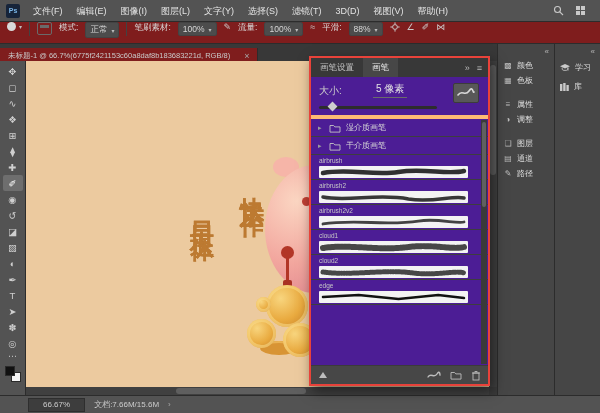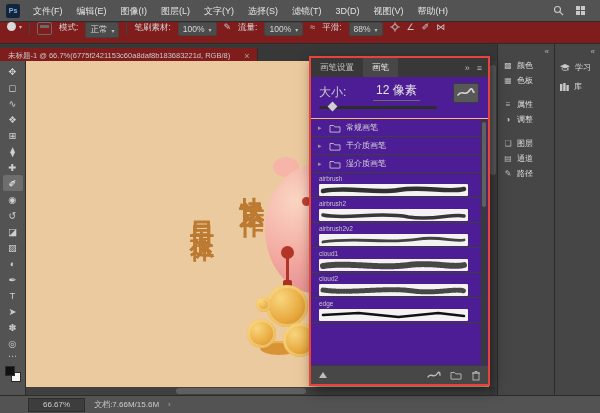--- a/index.html
+++ b/index.html
@@ -59,21 +59,21 @@
   .h-scroll{position:absolute;left:0;bottom:0;height:8px;right:8px;background:#404040}
   .h-scroll .thumb{position:absolute;left:150px;top:1px;bottom:1px;width:130px;background:#5f5f5f;border-radius:3px}
   .scroll-corner{position:absolute;right:0;bottom:0;width:8px;height:8px;background:#3a3a3a}
 
   
   .brushes-panel{position:absolute;left:309px;top:56px;width:181px;height:330px;background:#4c1d95;border:2px solid #e8423a;box-shadow:3px 5px 12px rgba(0,0,0,.5);z-index:10}
   .bp-tabs{height:19px;background:#383838;display:flex;align-items:stretch;font-size:8.5px;color:#c3c3c3}
   .bp-tab{display:flex;align-items:center;padding:0 9px}
   .bp-tab.active{background:#474747;color:#ececec}
   .bp-tab-icons{margin-left:auto;display:flex;align-items:center;gap:7px;padding-right:6px;color:#b9b9b9;font-size:9px}
-  .bp-controls{position:relative;height:42px;border-bottom:1px solid #fdba74;font-size:12px;color:#cccccc}
+  .bp-controls{position:relative;height:42px;border-bottom:4px solid #fdba74;font-size:10px;color:#cccccc}
   .bp-size-label{position:absolute;left:8px;top:7px}
   .bp-size-value{position:absolute;left:62px;top:5px;padding:0 3px 1px;color:#e4e4e4;border-bottom:1px solid #6b6b6b}
   .bp-stroke-btn{position:absolute;right:9px;top:6px;width:26px;height:20px;background:#585858;border:1px solid #3c3c3c;border-radius:2px;display:flex;align-items:center;justify-content:center}
   .bp-slider{position:absolute;left:8px;top:29px;width:118px;height:3px;background:#2d2d2d;border-radius:2px}
   .bp-thumb{position:absolute;left:10px;top:-3px;width:7px;height:7px;background:#cfcfcf;transform:rotate(45deg)}
   .bp-list{position:absolute;left:0;right:0;top:61px;bottom:19px;overflow:hidden}
   .bp-folder{height:18px;display:flex;align-items:center;gap:5px;padding:0 7px;border-bottom:1px solid #3e3e3e;font-size:8px;color:#d8d8d8;white-space:nowrap}
   .bp-folder .car{color:#9b9b9b;font-size:7px;width:6px}
   .bp-folder.expanded{background:#393939}
   .bp-brush{height:25px;border-bottom:1px solid #3e3e3e;padding:2px 0 0 8px}
@@ -242,51 +242,44 @@
     <div class="bp-tabs">
       <div class="bp-tab">画笔设置</div>
       <div class="bp-tab active">画笔</div>
       <div class="bp-tab-icons">
         <span>»</span>
         <span>≡</span>
       </div>
     </div>
     <div class="bp-controls">
       <span class="bp-size-label">大小:</span>
-      <span class="bp-size-value">12 像素</span>
+      <span class="bp-size-value">5 像素</span>
       <div class="bp-stroke-btn">
         <svg width="18" height="10" viewBox="0 0 18 10">
             <path d="M1 7 C5 1,8 9,12 3 S16 6,17 4" fill="none" stroke="#d8d8d8" stroke-width="1.6" stroke-linecap="round"></path>
           </svg>
       </div>
       <div class="bp-slider">
           <div class="bp-thumb"></div>
         </div>
     </div>
     <div class="bp-list">
       <div class="bp-folder">
         <span class="car">▸</span>
         <svg width="12" height="10" viewBox="0 0 12 10">
             <path d="M1 2.5 h3.6 l1.2 1.4 H11 v5.2 H1 z" fill="none" stroke="#c4c4c4" stroke-width=".9"></path>
           </svg>
-        <span>常规画笔</span>
+        <span>湿介质画笔</span>
       </div>
       <div class="bp-folder">
         <span class="car">▸</span>
         <svg width="12" height="10" viewBox="0 0 12 10">
             <path d="M1 2.5 h3.6 l1.2 1.4 H11 v5.2 H1 z" fill="none" stroke="#c4c4c4" stroke-width=".9"></path>
           </svg>
         <span>干介质画笔</span>
-      </div>
-      <div class="bp-folder">
-        <span class="car">▸</span>
-        <svg width="12" height="10" viewBox="0 0 12 10">
-            <path d="M1 2.5 h3.6 l1.2 1.4 H11 v5.2 H1 z" fill="none" stroke="#c4c4c4" stroke-width=".9"></path>
-          </svg>
-        <span>湿介质画笔</span>
       </div>
 
       <div class="bp-brush">
         <div class="bp-brush-name">airbrush</div>
         <div class="bp-stroke">
           <svg width="149" height="12" viewBox="0 0 150 12">
               <path d="M4 7 C30 2,55 10,80 6 C105 2,130 9,146 5" fill="none" stroke="#151515" stroke-width="4.5" stroke-linecap="round" opacity=".88"></path>
             </svg>
         </div>
       </div>

